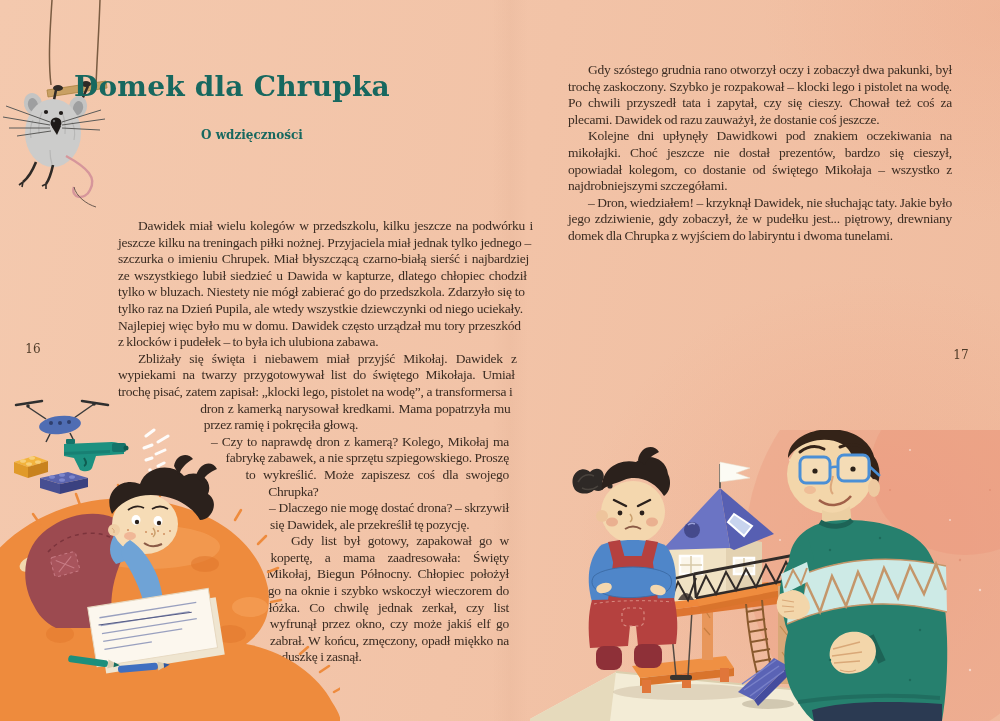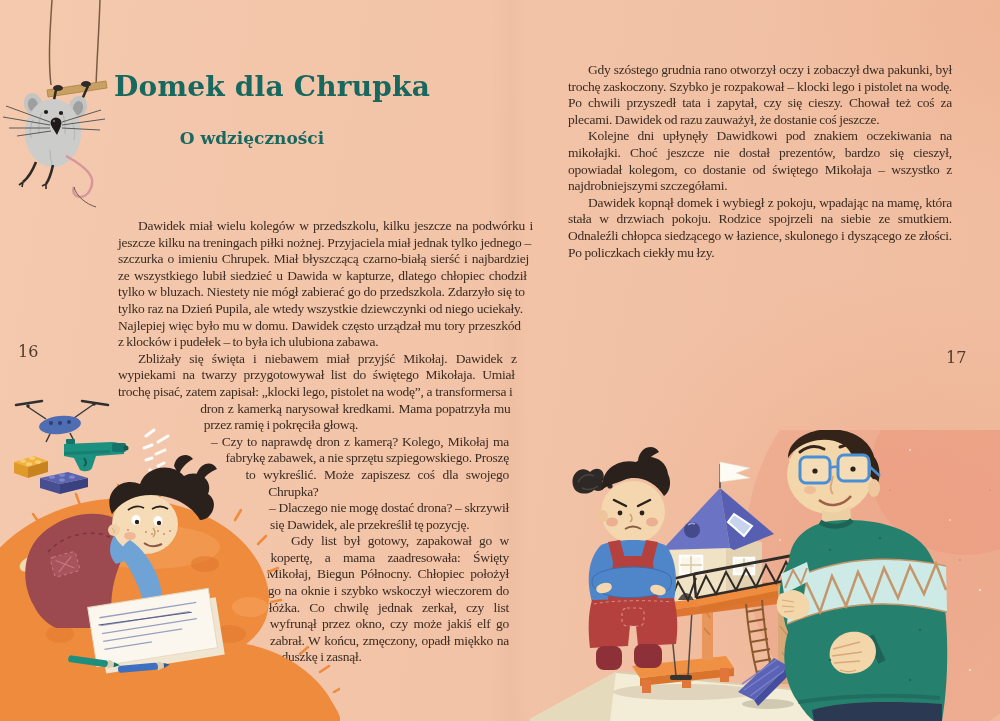--- a/index.html
+++ b/index.html
@@ -7,36 +7,36 @@
   .spread{
     position:relative;width:1000px;height:721px;overflow:hidden;
     font-family:"Liberation Serif",serif;
     background:
       radial-gradient(420px 380px at 88% 76%, rgba(235,148,116,0.28), rgba(235,148,116,0) 72%),
       radial-gradient(340px 300px at 100% 2%, rgba(238,164,132,0.30), rgba(238,164,132,0) 70%),
       linear-gradient(100deg,#f4c9ae 0%,#f2c3a7 50%,#f0bc9f 100%);
   }
   .gutter{position:absolute;left:492px;top:0;width:36px;height:721px;pointer-events:none;
     background:linear-gradient(90deg,rgba(170,110,80,0) 0%,rgba(170,110,80,0.05) 50%,rgba(170,110,80,0) 100%);}
-  .chapter-title{position:absolute;left:74px;top:70px;width:356px;text-align:right;
+  .chapter-title{position:absolute;left:74px;top:70px;width:356px;text-align:left;
     font-family:"DejaVu Serif",serif;font-weight:bold;font-size:28px;line-height:34px;
     color:#17685f;letter-spacing:0.2px;}
   .chapter-subtitle{position:absolute;left:74px;top:128px;width:356px;text-align:center;
-    font-family:"DejaVu Serif",serif;font-weight:bold;font-size:17px;color:#17685f;}
+    font-family:"DejaVu Serif",serif;font-weight:bold;font-size:12px;color:#17685f;}
   .pg-text{position:absolute;color:#3b2c22;}
   .pg-text p{margin:0;text-align:justify;text-indent:20px;font-size:13.5px;line-height:16.6px;
     letter-spacing:-0.25px;word-spacing:-0.5px;}
   .pg-text p.no-indent{text-indent:0;}
   .text-left{left:74px;top:218px;width:417px;margin-left:44px;}
   .text-right{left:568px;top:62px;width:384px;}
   .spacer-l{float:left;width:156px;height:500px;
     shape-outside:polygon(0px 189px,80px 189px,88px 226px,102px 244px,122px 262px,150px 280px,153px 330px,148px 352px,152px 420px,142px 500px,0px 500px);}
   .spacer-r{float:right;width:30px;height:500px;
     shape-outside:polygon(30px 0px,30px 500px,4px 500px,4px 212px);}
-  .page-num{position:absolute;font-size:16px;color:#4f3b28;width:30px;text-align:left;
+  .page-num{position:absolute;font-size:12px;color:#4f3b28;width:30px;text-align:center;
     font-family:"DejaVu Serif",serif;}
   .page-num.left{left:18px;top:342px;}
   .page-num.right{left:946px;top:348px;}
   .illu{position:absolute;pointer-events:none;}
 </style>
 </head>
 <body>
 
 <div class="spread">
 
@@ -246,21 +246,21 @@
         <polygon points="164,273 170,275 164,278" fill="#2f58a0"></polygon>
       </g>
     </svg>
   </div>
 
   <div>
 
     <div class="pg-text text-right">
       <p>Gdy szóstego grudnia rano otworzył oczy i zobaczył dwa pakunki, był trochę zaskoczony. Szybko je rozpakował – klocki lego i pistolet na wodę. Po chwili przyszedł tata i zapytał, czy się cieszy. Chował też coś za plecami. Dawidek od razu zauważył, że dostanie coś jeszcze.</p>
       <p>Kolejne dni upłynęły Dawidkowi pod znakiem oczekiwania na mikołajki. Choć jeszcze nie dostał prezentów, bardzo się cieszył, opowiadał kolegom, co dostanie od świętego Mikołaja – wszystko z najdrobniejszymi szczegółami.</p>
-      <p>Dawidek kopnął domek i wybiegł z pokoju, wpadając na mamę, która stała w drzwiach pokoju. Rodzice spojrzeli na siebie ze smutkiem. Odnaleźli chłopca siedzącego w łazience, skulonego i dyszącego ze złości. Po policzkach ciekły mu łzy.</p>
+      <p>– Dron, wiedziałem! – krzyknął Dawidek, nie słuchając taty. Jakie było jego zdziwienie, gdy zobaczył, że w pudełku jest... piętrowy, drewniany domek dla Chrupka z wyjściem do labiryntu i dwoma tunelami.</p>
     </div>
 
     <div class="page-num right">17</div>
 
     <svg class="illu" style="left:530px;top:430px;width:470px;height:291px" viewBox="0 0 470 291" aria-hidden="true">
 
       <g>
         <ellipse cx="380" cy="120" rx="165" ry="195" fill="#eb9a80" opacity="0.40"></ellipse>
         <ellipse cx="435" cy="40" rx="95" ry="85" fill="#ea8f74" opacity="0.30"></ellipse>
         <g fill="#ffffff" opacity="0.5">

